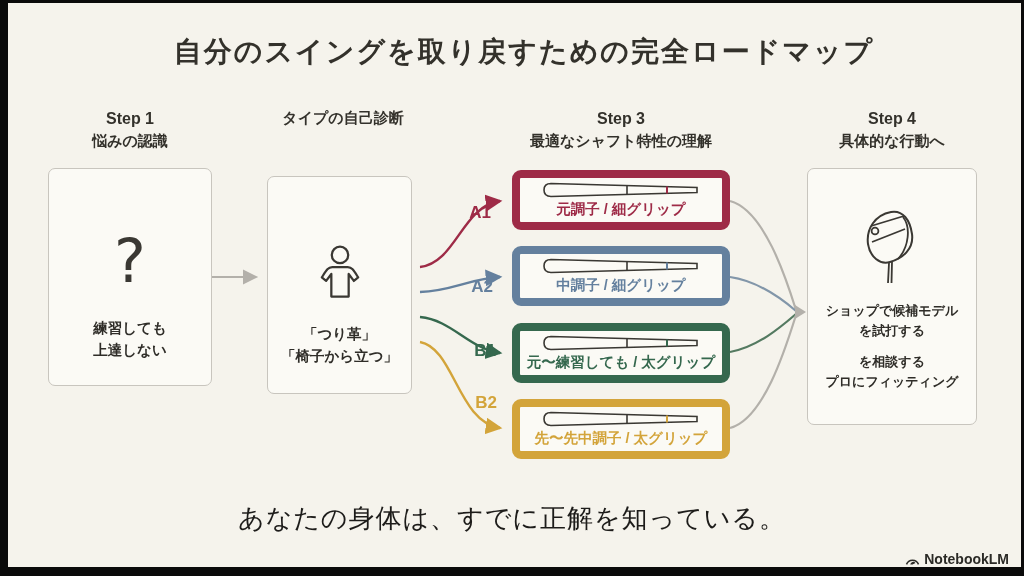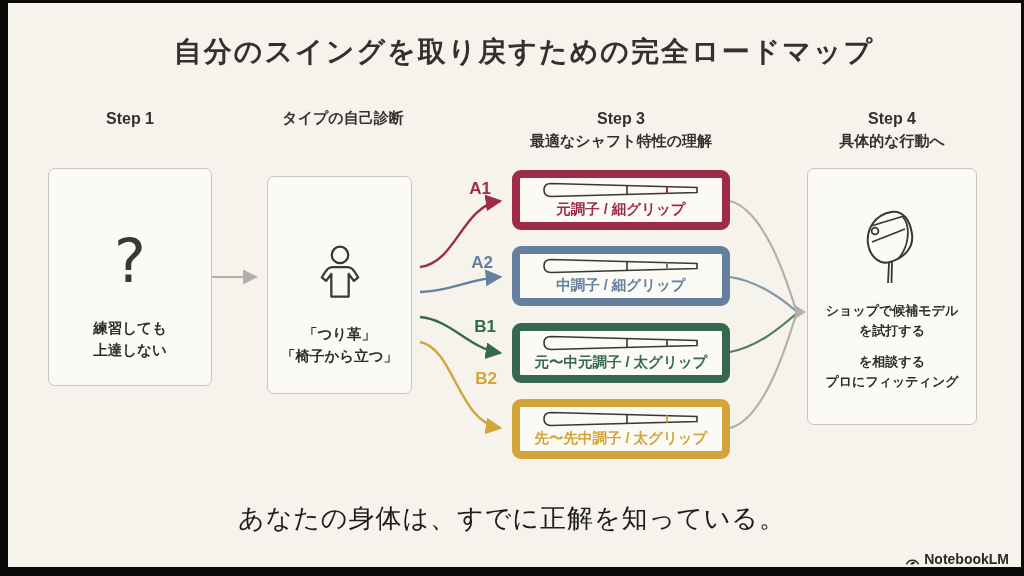--- a/index.html
+++ b/index.html
@@ -65,21 +65,21 @@
   #branch-2{top:323px;border-color:var(--branch2);}
   #branch-3{top:399px;border-color:var(--branch3);}
   .branch-label{font-size:14.5px;font-weight:700;margin-top:1px;}
   #branch-0 .branch-label{color:var(--branch0);}
   #branch-1 .branch-label{color:var(--branch1);}
   #branch-2 .branch-label{color:var(--branch2);}
   #branch-3 .branch-label{color:var(--branch3);}
 
   .branch-tag{
     position:absolute;width:44px;text-align:center;z-index:3;
-    font-size:17px;font-weight:800;
+    font-size:17px;font-weight:800;margin-top:24px;
   }
   #tag-0{left:458px;top:179px;color:var(--branch0);}
   #tag-1{left:460px;top:253px;color:var(--branch1);}
   #tag-2{left:463px;top:317px;color:var(--branch2);}
   #tag-3{left:464px;top:369px;color:var(--branch3);}
 
   #connectors{position:absolute;top:0;left:0;z-index:1;}
 
   .tagline{
     position:absolute;top:501px;left:0;width:100%;text-align:center;
@@ -99,20 +99,21 @@
 
 <div class="frame" id="frame-top"></div>
 <div class="frame" id="frame-bottom"></div>
 <div class="frame" id="frame-left"></div>
 <div class="frame" id="frame-right"></div>
 
 <div class="title">自分のスイングを取り戻すための完全ロードマップ</div>
 
 <div class="step-header" id="hdr-1">
   <div class="en">Step 1</div>
+  <div class="jp">悩みの認識</div>
 </div>
 <div class="step-header" id="hdr-2">
   <div class="jp">タイプの自己診断</div>
 </div>
 <div class="step-header" id="hdr-3">
   <div class="en">Step 3</div>
   <div class="jp">最適なシャフト特性の理解</div>
 </div>
 <div class="step-header" id="hdr-4">
   <div class="en">Step 4</div>
@@ -191,21 +192,21 @@
     <line x1="128" y1="5.4" x2="128" y2="12.4" stroke="var(--branch1)" stroke-width="2"></line>
   </svg>
   <div class="branch-label">中調子 / 細グリップ</div>
 </div>
 <div class="branch-box" id="branch-2">
   <svg class="shaft-svg" width="165" height="18" viewBox="0 0 165 18">
     <path d="M12,2.5 Q5,2.5 5,9 Q5,15.5 12,15.5 L158,11.5 L158,6.5 Z" fill="none" stroke="#3a3833" stroke-width="1.6"></path>
     <line x1="88" y1="4.4" x2="88" y2="13.6" stroke="#3a3833" stroke-width="1.6"></line>
     <line x1="128" y1="5.4" x2="128" y2="12.4" stroke="var(--branch2)" stroke-width="2"></line>
   </svg>
-  <div class="branch-label">元〜中元調子 / 太グリップ</div>
+  <div class="branch-label">元〜練習しても / 太グリップ</div>
 </div>
 <div class="branch-box" id="branch-3">
   <svg class="shaft-svg" width="165" height="18" viewBox="0 0 165 18">
     <path d="M12,2.5 Q5,2.5 5,9 Q5,15.5 12,15.5 L158,11.5 L158,6.5 Z" fill="none" stroke="#3a3833" stroke-width="1.6"></path>
     <line x1="88" y1="4.4" x2="88" y2="13.6" stroke="#3a3833" stroke-width="1.6"></line>
     <line x1="128" y1="5.4" x2="128" y2="12.4" stroke="var(--branch3)" stroke-width="2"></line>
   </svg>
   <div class="branch-label">先〜先中調子 / 太グリップ</div>
 </div>
 

